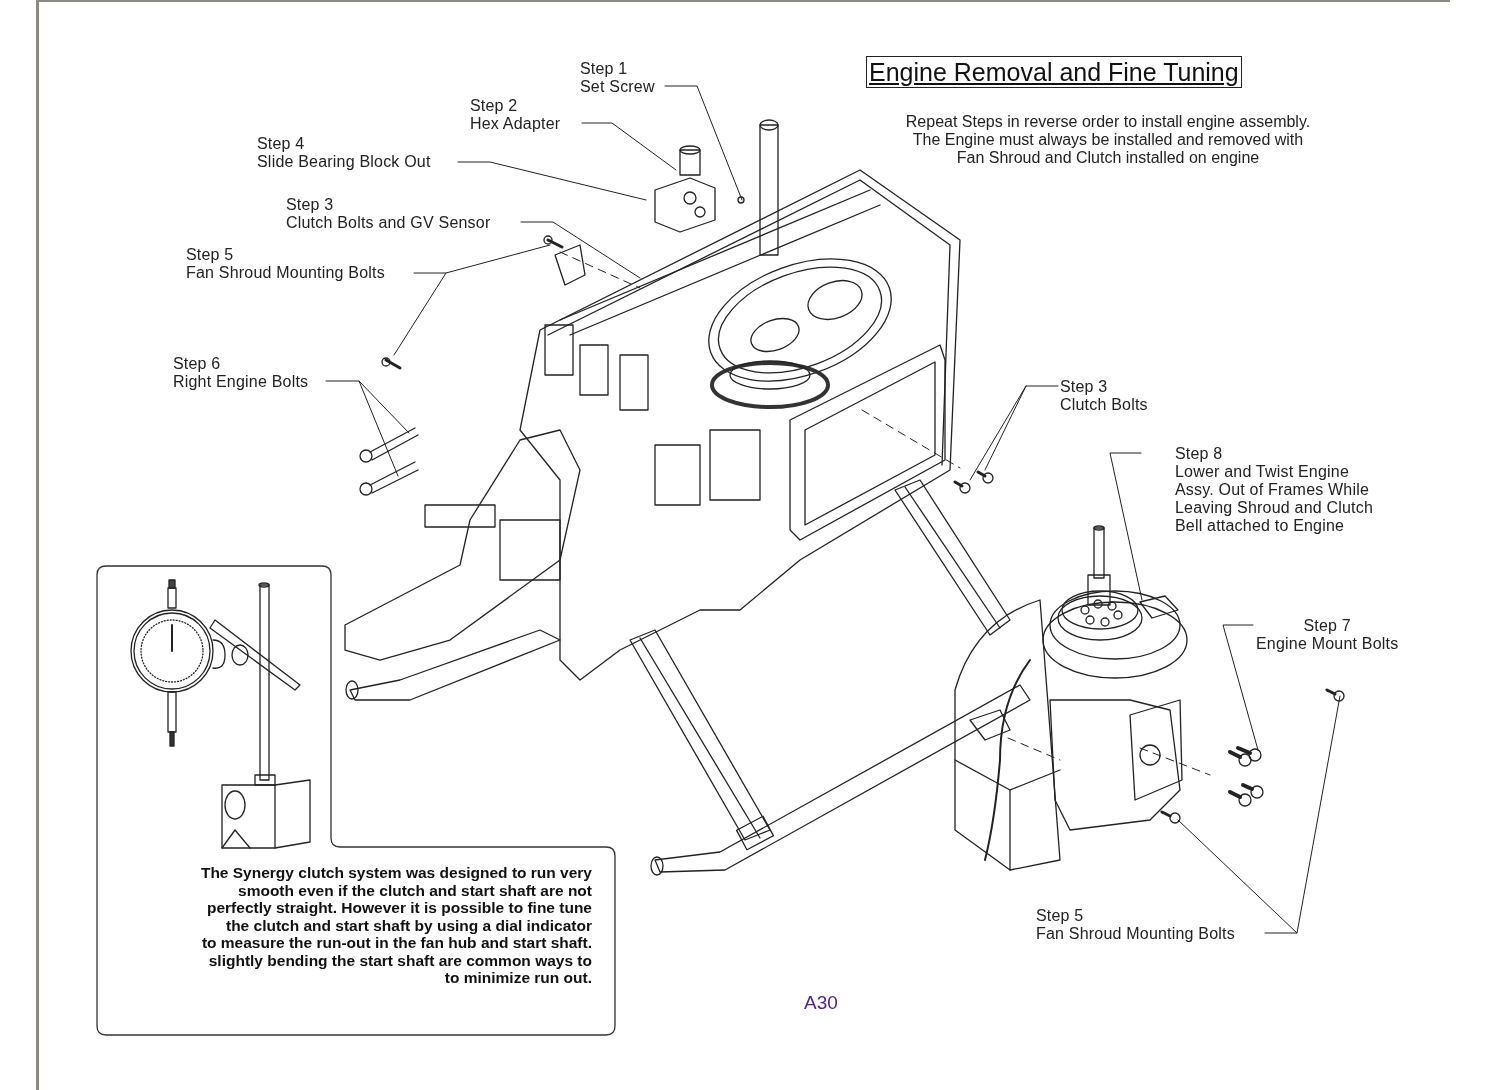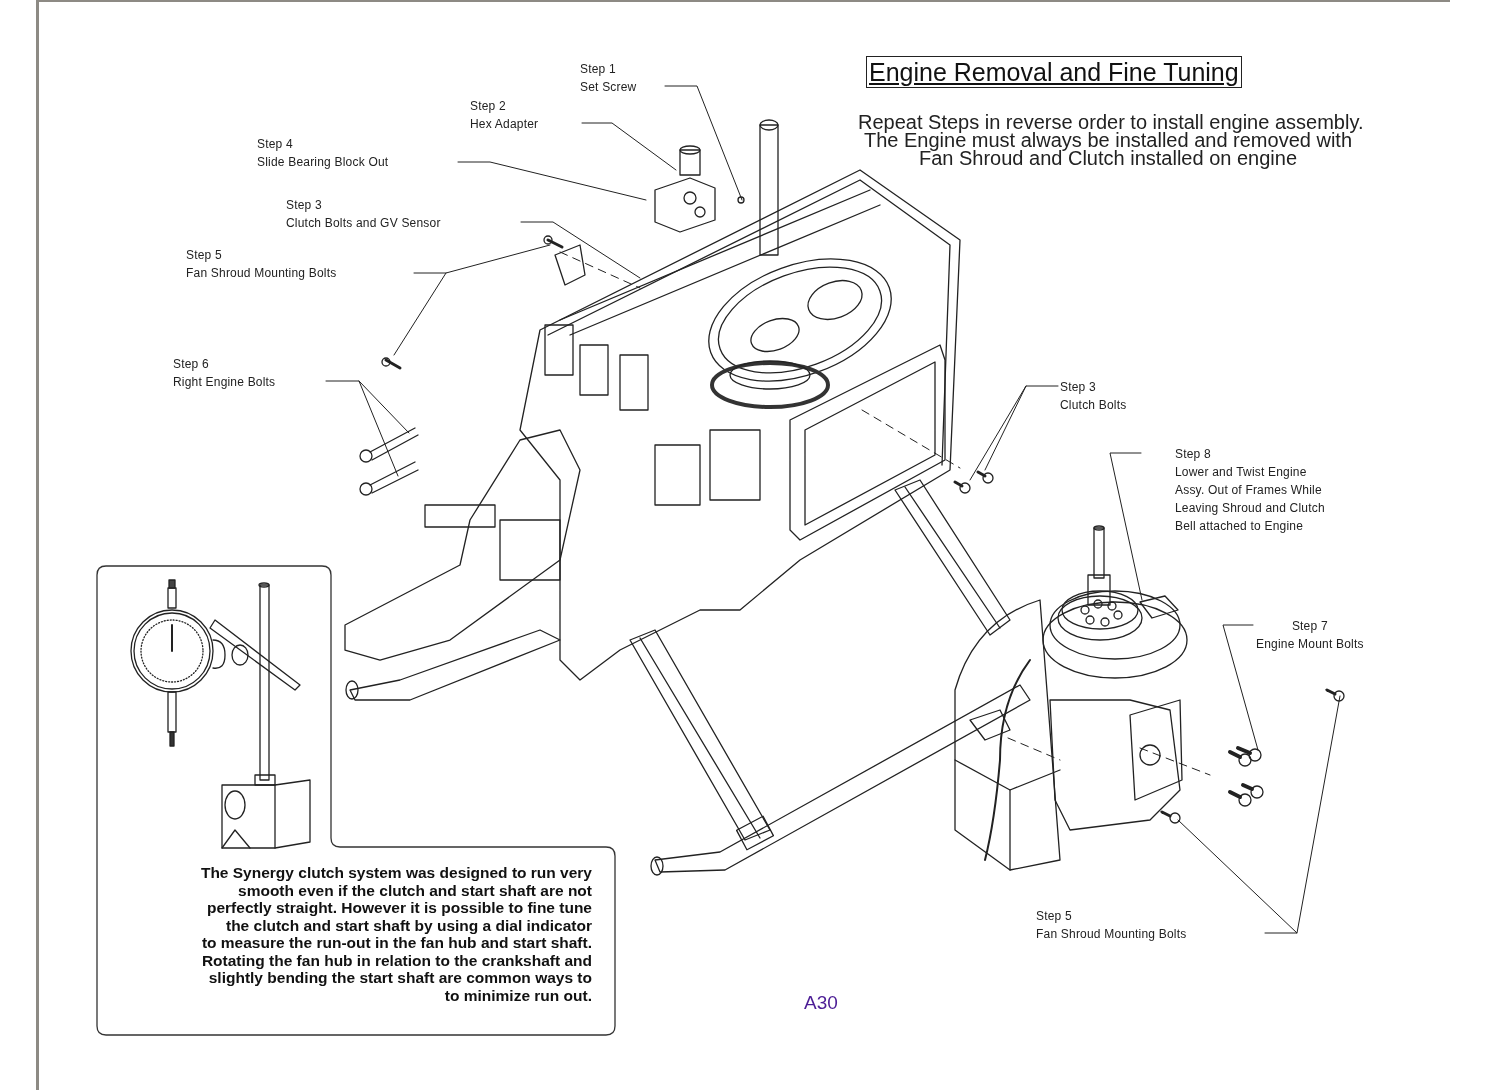--- a/index.html
+++ b/index.html
@@ -1,23 +1,23 @@
 <!DOCTYPE html>
 <html><head>
 <meta charset="utf-8">
 <style>
   html, body { margin: 0; padding: 0; background: #ffffff; }
   body { width: 1500px; height: 1090px; position: relative; overflow: hidden; font-family: "Liberation Sans", "DejaVu Sans", sans-serif; color: #222; }
   .page-left-edge { position: absolute; left: 36px; top: 0; width: 3px; height: 1090px; background: #8d8a84; }
   .page-top-edge { position: absolute; left: 36px; top: 0; width: 1414px; height: 2px; background: #8d8a84; }
   .page { position: absolute; left: 39px; top: 2px; width: 1411px; height: 1088px; background: #fff; }
   svg.drawing { position: absolute; left: 0; top: 0; }
-  .label { position: absolute; font-size: 12px; line-height: 18px; color: #222; white-space: nowrap; letter-spacing: 0.2px; }
+  .label { position: absolute; font-size: 16px; line-height: 18px; color: #222; white-space: nowrap; letter-spacing: 0.2px; }
   .title { position: absolute; left: 866px; top: 56px; border: 1.5px solid #222; padding: 0 2px; font-size: 25px; font-weight: normal; text-decoration: underline; line-height: 30px; color: #111; white-space: nowrap; }
-  .subtitle { position: absolute; left: 858px; top: 113px; width: 500px; text-align: center; font-size: 20px; line-height: 18px; color: #222; }
+  .subtitle { position: absolute; left: 858px; top: 113px; width: 500px; text-align: center; font-size: 16px; line-height: 18px; color: #222; }
   .subtitle div { white-space: nowrap; }
   .note-text { position: absolute; left: 112px; top: 864px; width: 480px; text-align: center; font-size: 15.5px; font-weight: bold; line-height: 17.5px; color: #111; }
   .note-text div { white-space: nowrap; text-align: right; }
   .page-number { position: absolute; left: 804px; top: 992px; font-size: 19px; color: #4c1d95; }
 </style>
 </head>
 <body>
 
 <div class="page-left-edge"></div>
 <div class="page-top-edge"></div>
@@ -261,18 +261,17 @@
   <div>Step 5</div>
   <div>Fan Shroud Mounting Bolts</div>
 </div>
 
 <div class="note-text">
   <div>The Synergy clutch system was designed to run very</div>
   <div>smooth even if the clutch and start shaft are not</div>
   <div>perfectly straight. However it is possible to fine tune</div>
   <div>the clutch and start shaft by using a dial indicator</div>
   <div>to measure the run-out in the fan hub and start shaft.</div>
-  <div>Rotating the fan hub in relation to the crankshaft and</div>
   <div>slightly bending the start shaft are common ways to</div>
   <div>to minimize run out.</div>
 </div>
 
 <div class="page-number">A30</div>
 
 </body></html>

